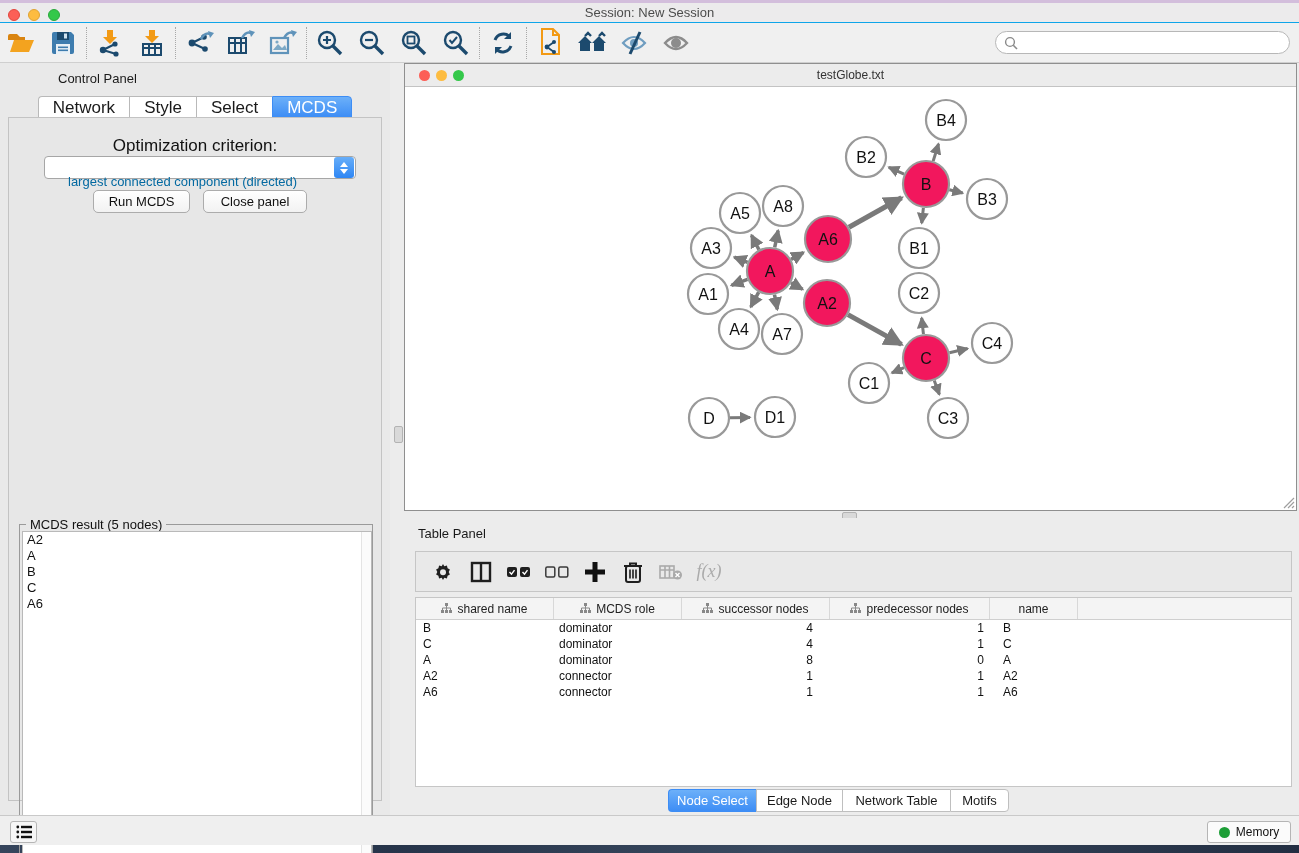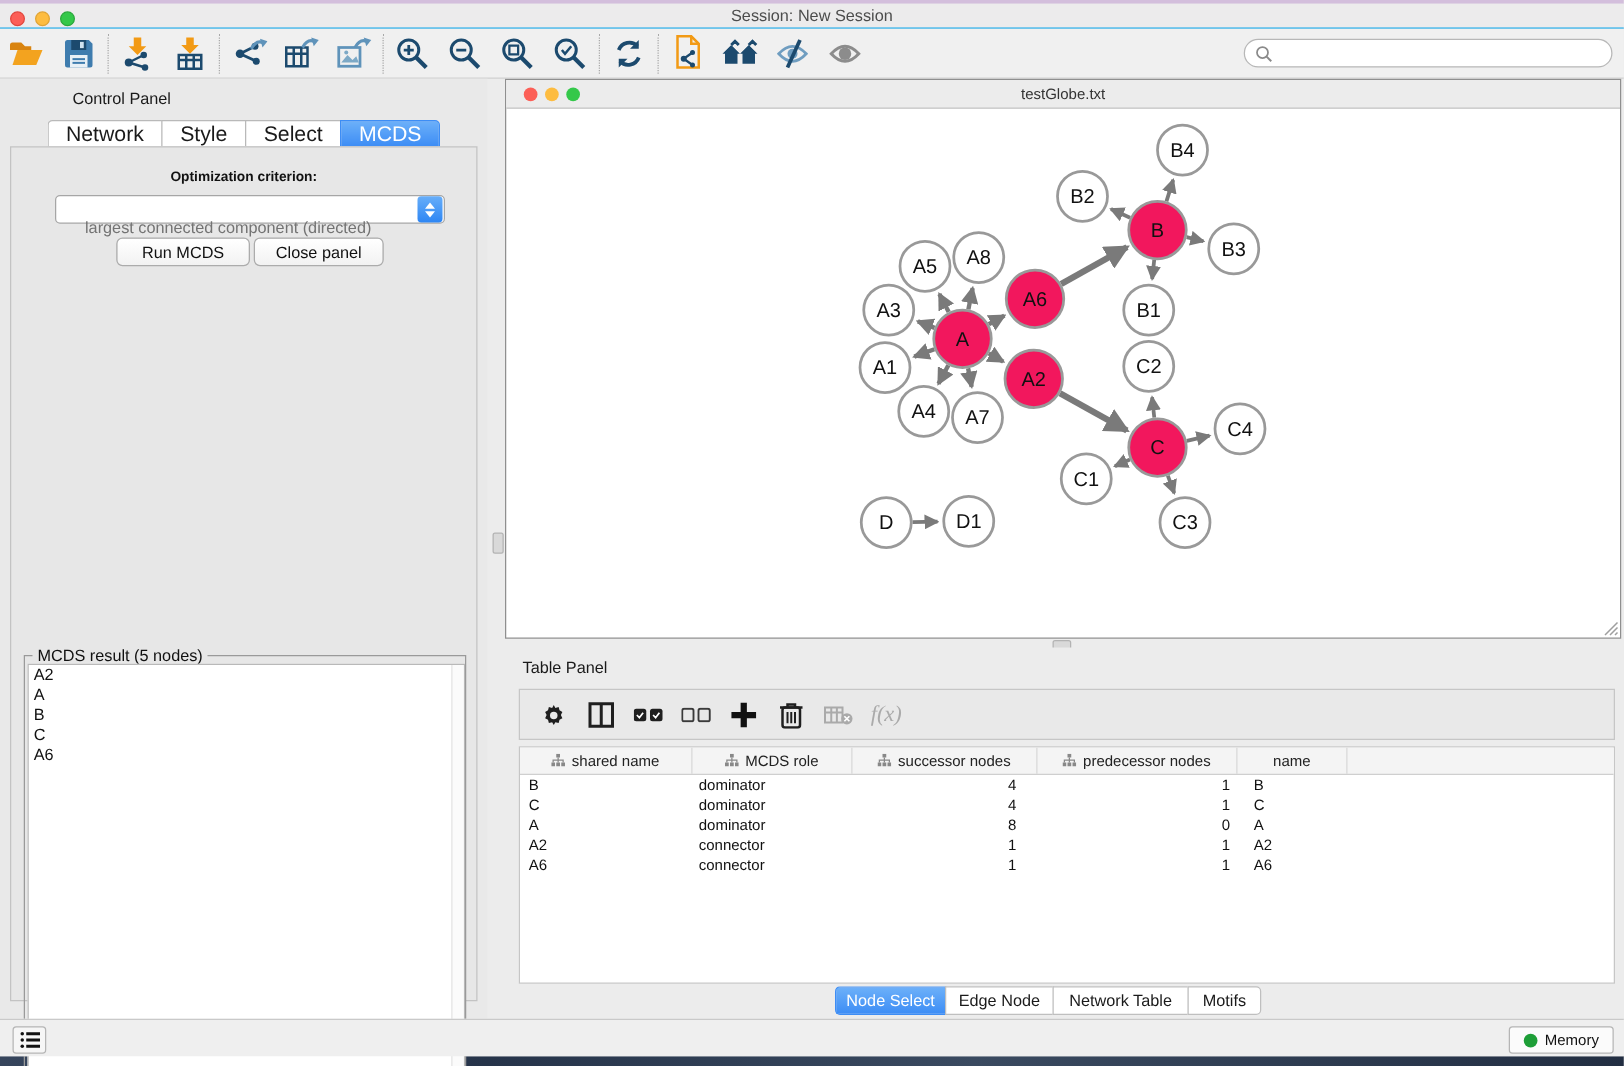--- a/index.html
+++ b/index.html
@@ -40,33 +40,33 @@
   #cp-header .panel-float { left:357px; }
   #cp-header .panel-close { left:376px; }
   #cp-tabs { position:absolute; left:0; top:33px; width:390px; display:flex; justify-content:center; }
   .cp-tab { height:22px; padding:0 14px; font-size:17px; line-height:21px; color:#1a1a1a;
     background:#fff; border:1px solid #b9b9b9; border-right:none; }
   .cp-tab:first-child { border-radius:4px 0 0 0; }
   .cp-tab:last-child { border-right:1px solid #b9b9b9; border-radius:0 4px 0 0; }
   .cp-tab.active { background:linear-gradient(#6cb0f9,#3d8df5); color:#fff; border-color:#3d8df5; }
   #cp-content { position:absolute; left:8px; top:54px; width:374px; height:684px;
     background:#e7e7e7; border:1px solid #c3c3c3; }
-  #opt-label { position:absolute; left:0; top:18px; width:100%; text-align:center; font-size:11px; color:#111;font-weight:bold; }
+  #opt-label { position:absolute; left:0; top:18px; width:100%; text-align:center; font-size:17px; color:#111; }
   #opt-select { position:absolute; left:35px; top:38px; width:312px; height:23px; background:#fff;
     border:1px solid #a6a6a6; border-radius:4px; display:flex; align-items:center; }
-  #opt-select .sel-text { flex:1; font-size:13px; color:#737373; padding-left:23px; white-space:nowrap;margin-top:28px; }
+  #opt-select .sel-text { flex:1; font-size:13px; color:#0369a1; padding-left:23px; white-space:nowrap;margin-top:28px; }
   #opt-stepper { width:20px; height:21px; margin-right:1px; border-radius:3px;
     background:linear-gradient(#67aef9,#2e86f4); display:flex; flex-direction:column;
     align-items:center; justify-content:center; gap:2px; }
   #opt-stepper .up { width:0; height:0; border-left:4px solid transparent; border-right:4px solid transparent; border-bottom:5px solid #fff; }
   #opt-stepper .down { width:0; height:0; border-left:4px solid transparent; border-right:4px solid transparent; border-top:5px solid #fff; }
   .cp-btn { position:absolute; top:72px; height:23px; background:linear-gradient(#ffffff,#f2f2f2);
     border:1px solid #acacac; border-radius:5px; font-size:13px; color:#111;
     font-family:"Liberation Sans",sans-serif; text-align:center; line-height:21px; }
-  #btn-run { left:84px; width:107px; }
+  #btn-run { left:84px; width:97px; }
   #btn-close { left:194px; width:104px; }
   #mcds-group { position:absolute; left:10px; top:406px; width:354px; height:338px;
     border:1px solid #9a9a9a; }
   #mcds-legend { position:absolute; left:6px; top:-8px; background:#e7e7e7; padding:0 4px;
     font-size:13px; color:#111; }
   #mcds-list { position:absolute; left:2px; top:6px; width:350px; height:330px; background:#fff;
     border:1px solid #b9b9b9; overflow:hidden; }
   #mcds-scroll { position:absolute; right:0; top:0; width:10px; height:100%;
     background:#fbfbfb; border-left:1px solid #e4e4e4; }
   .mcds-item { font-size:13px; color:#111; line-height:16px; padding-left:4px; }

